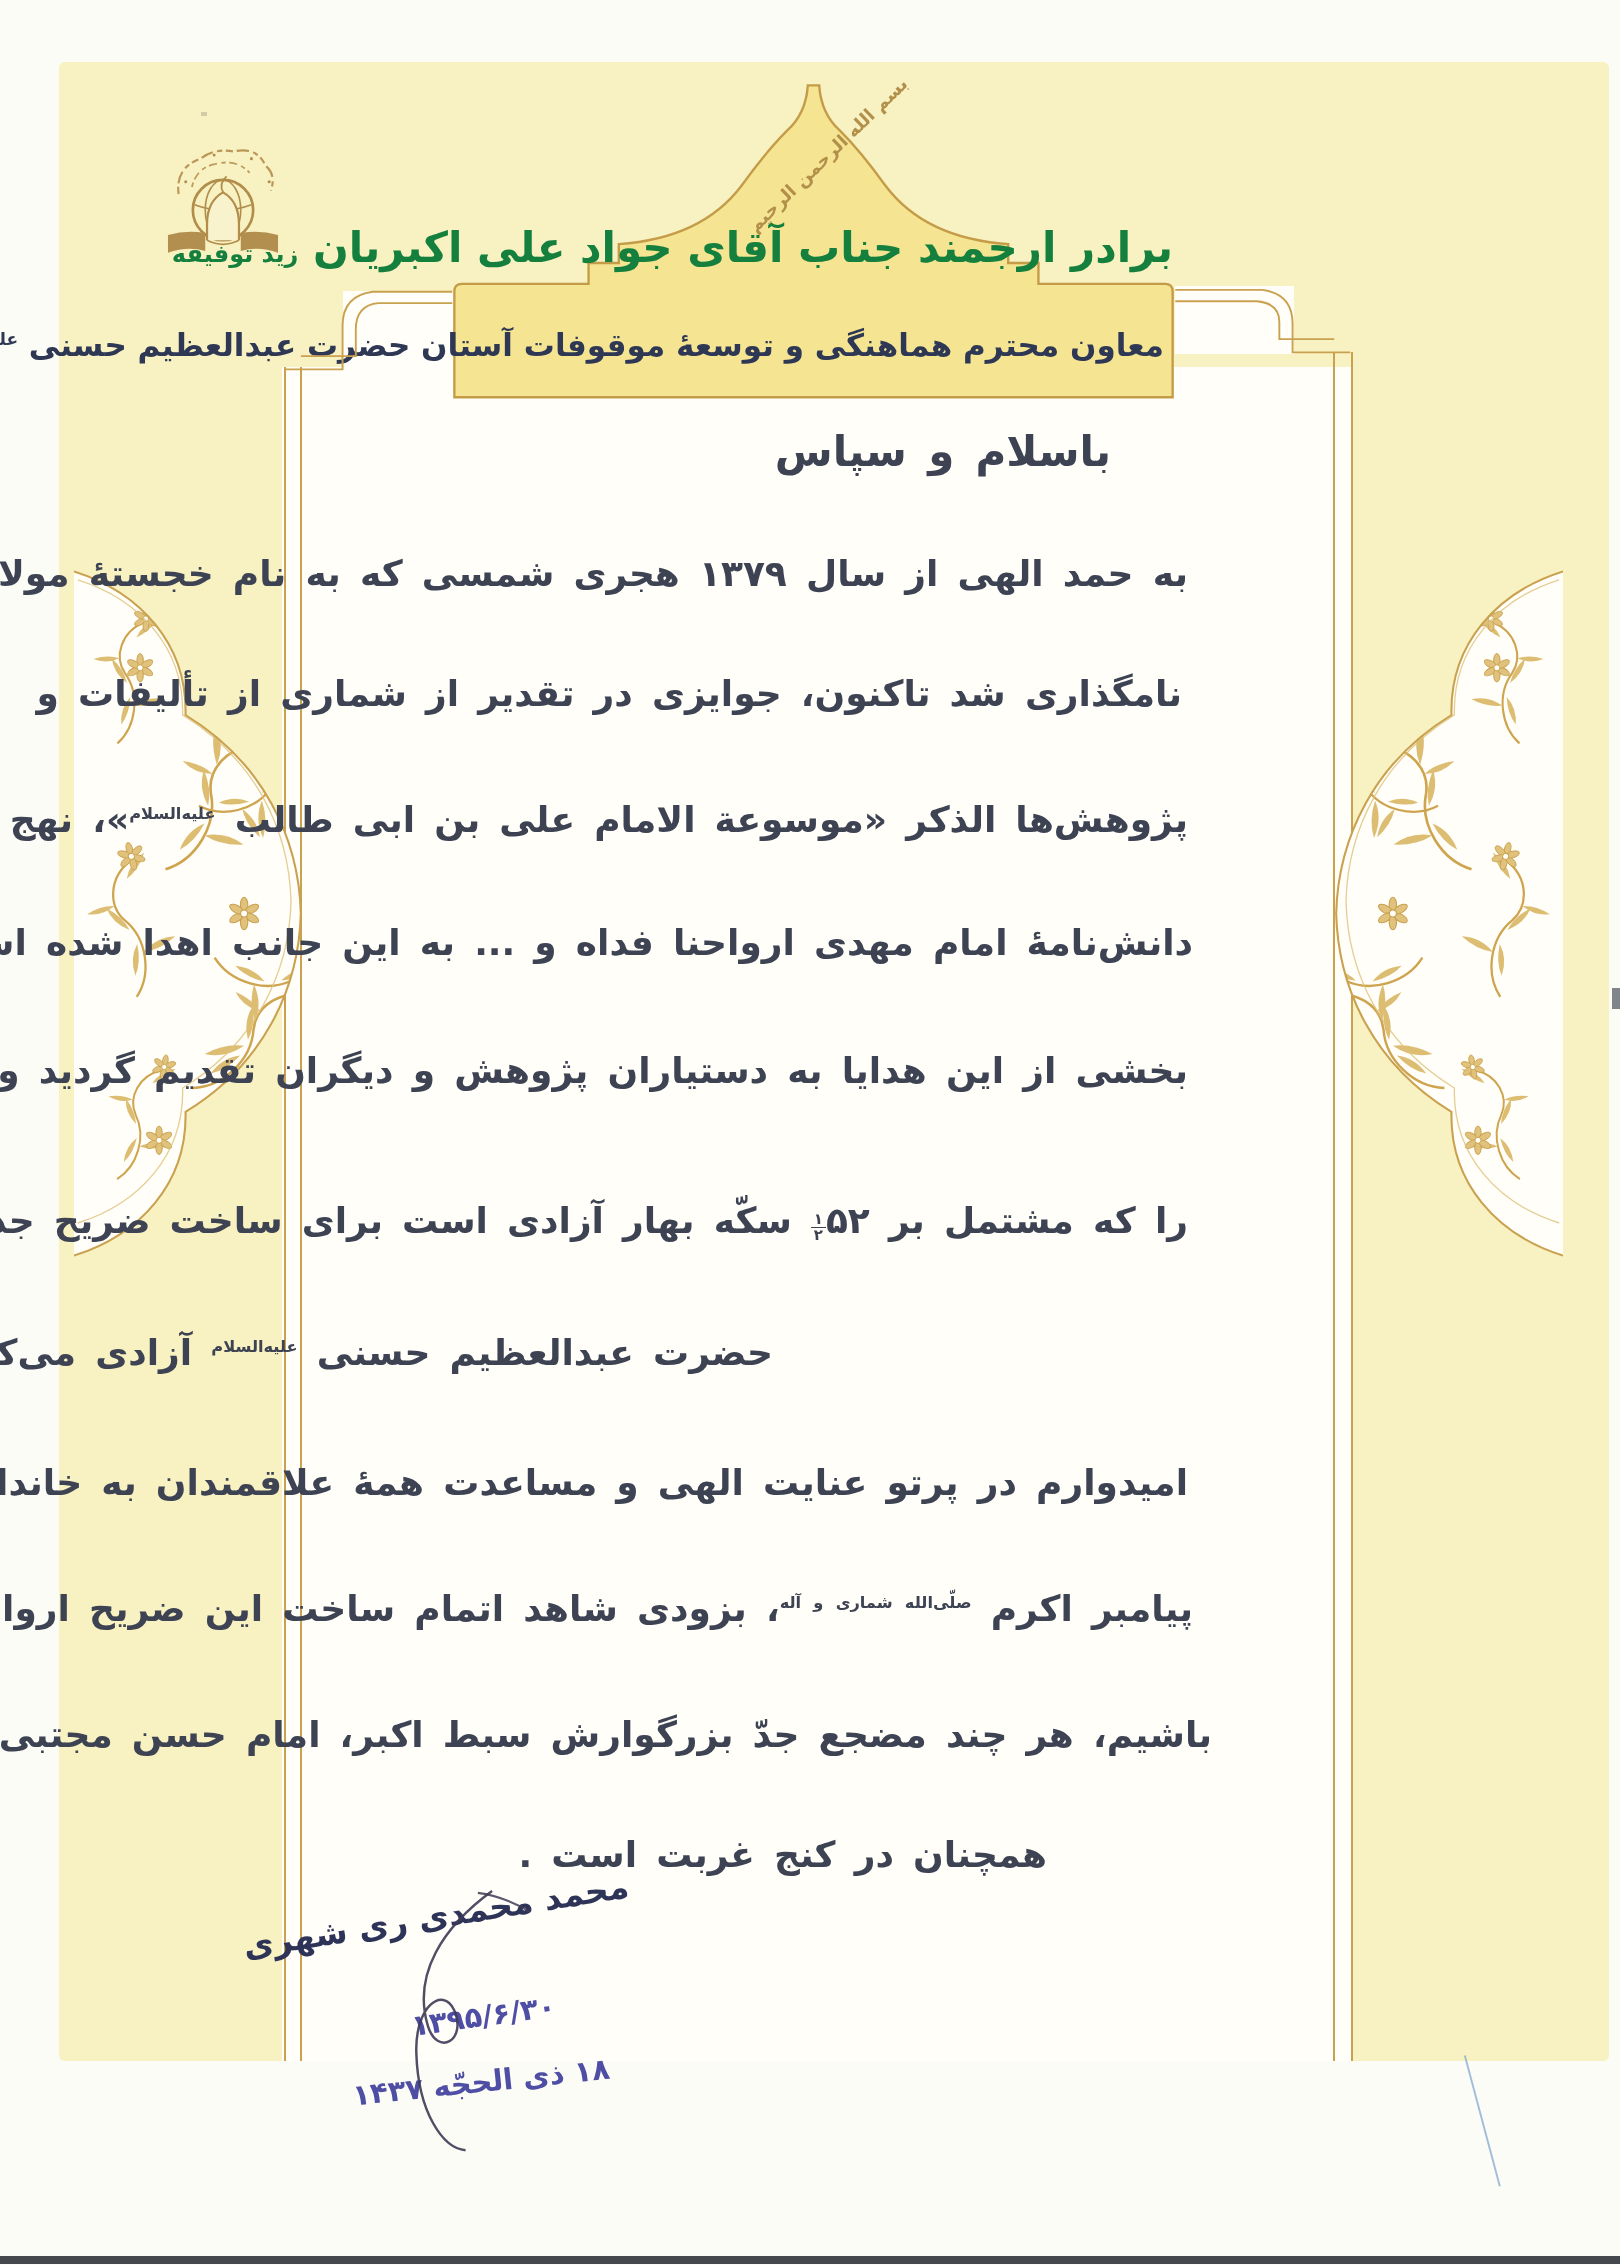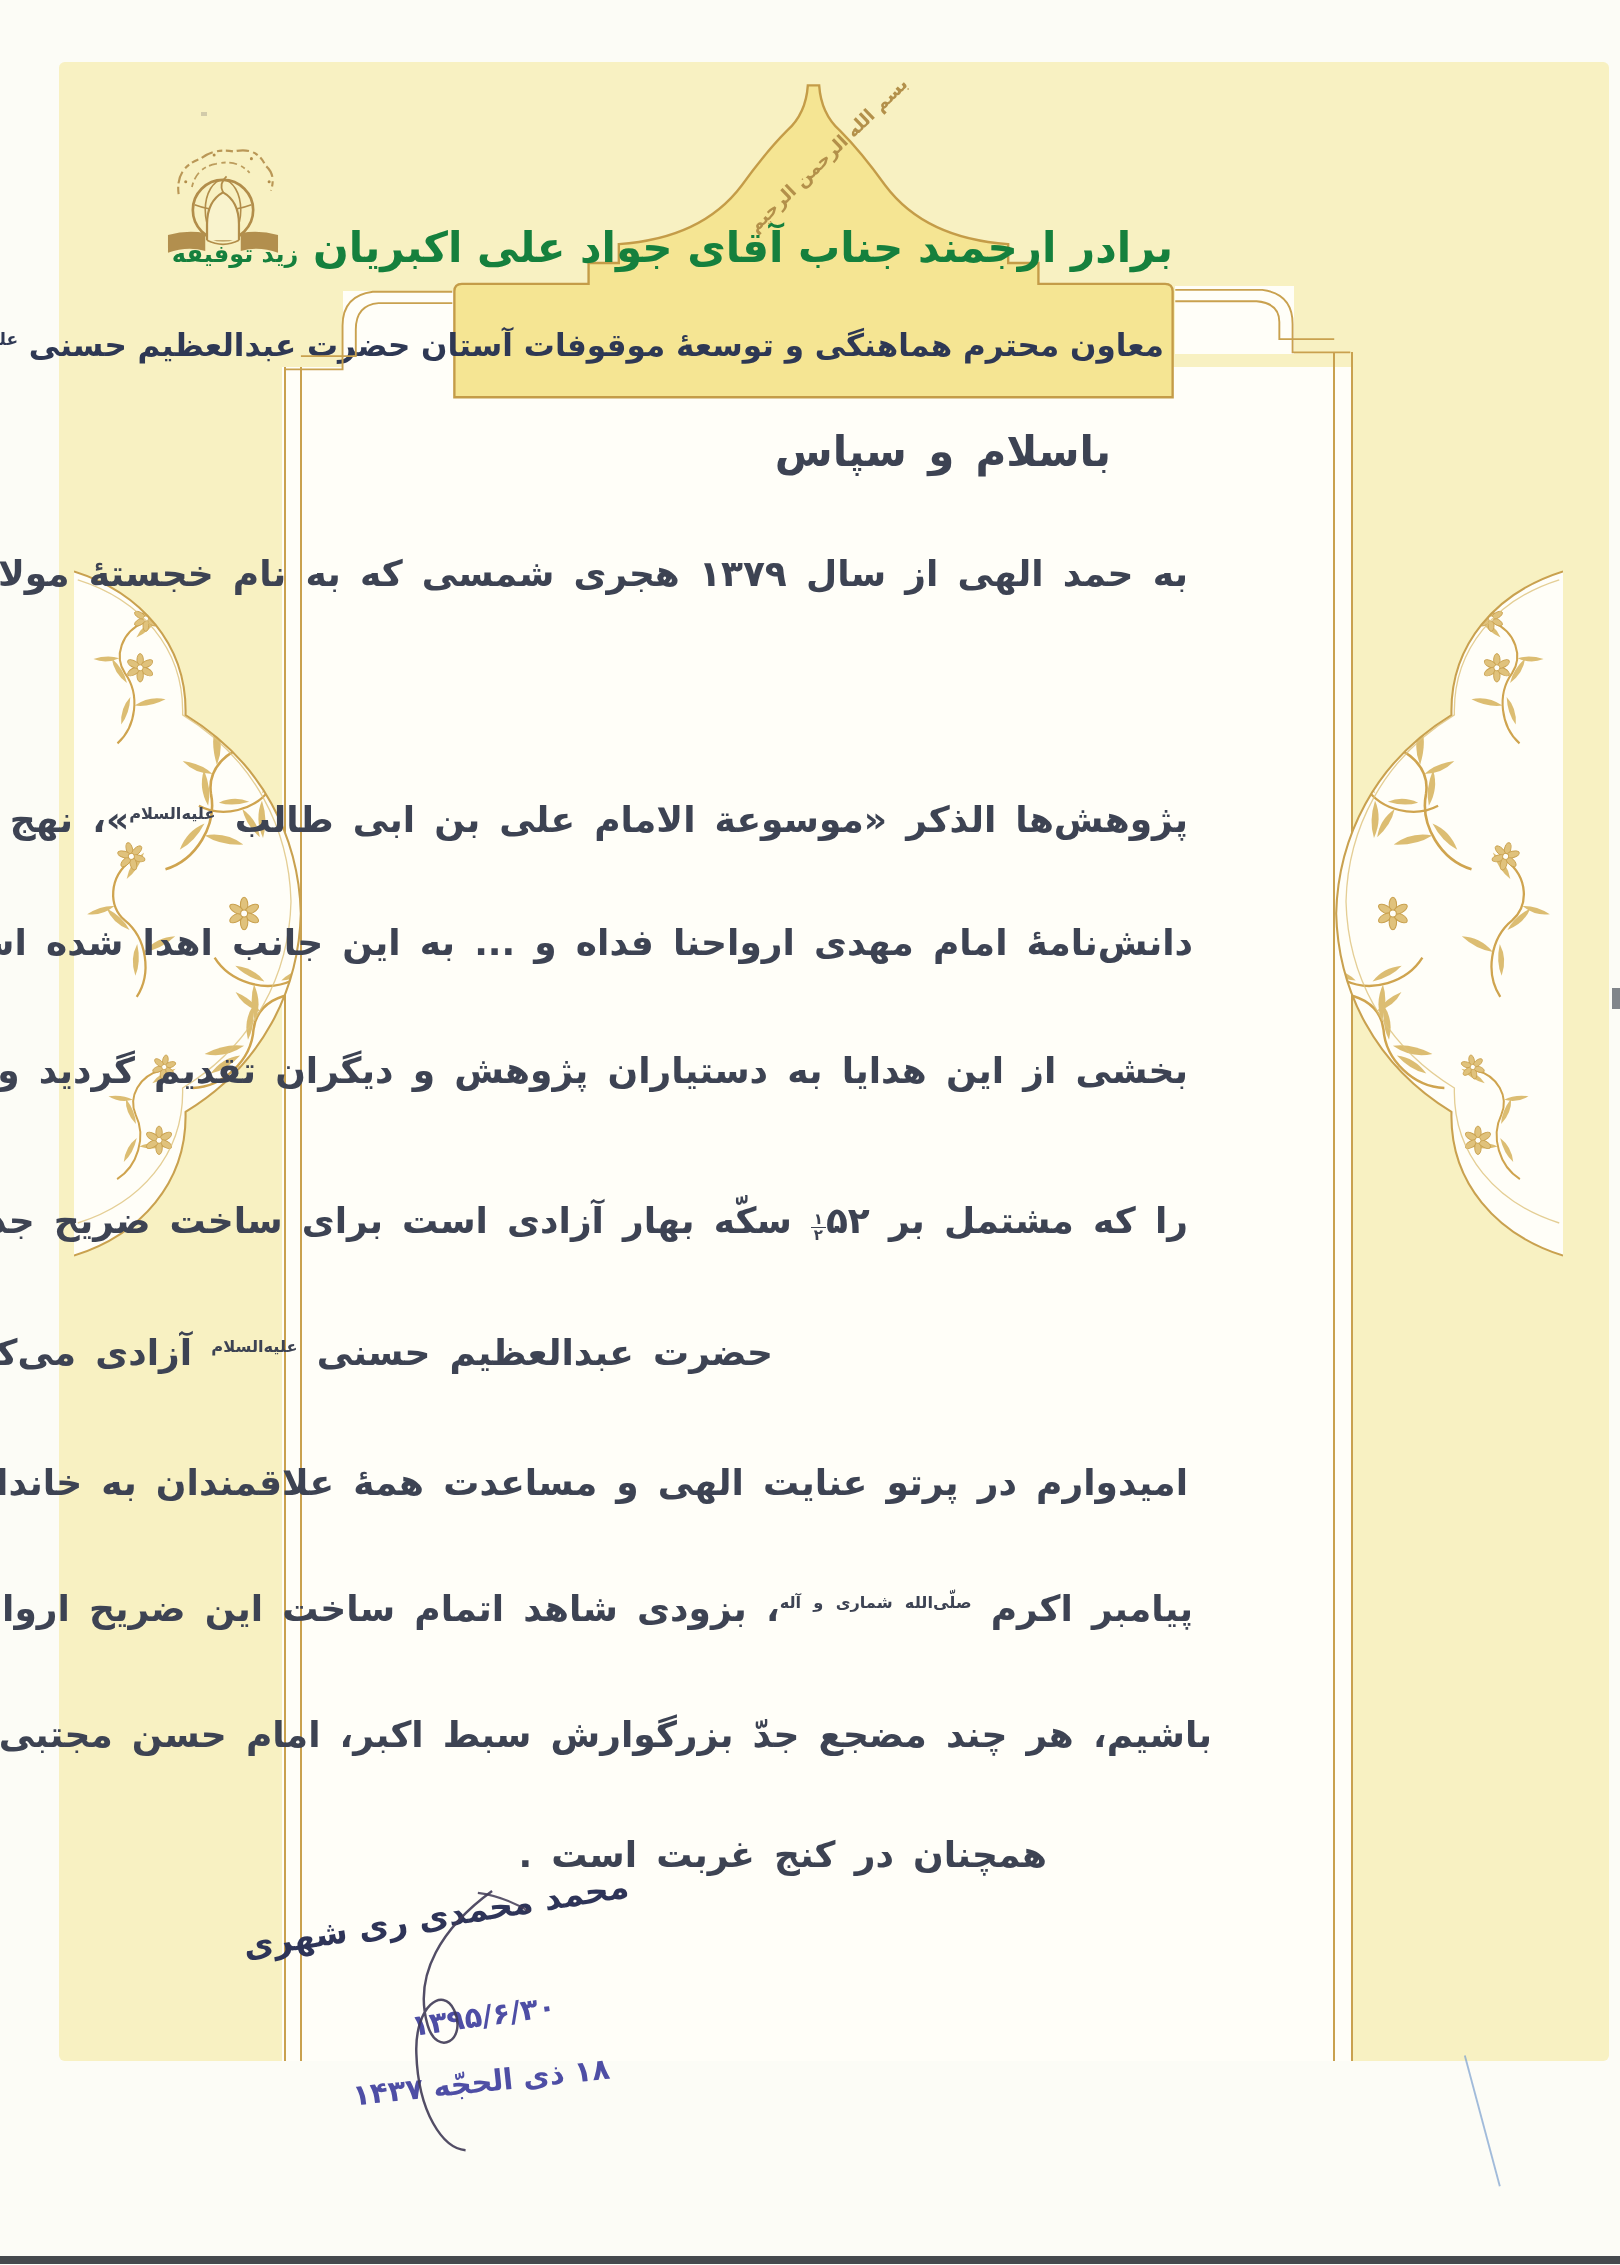--- a/index.html
+++ b/index.html
@@ -157,20 +157,21 @@
   <svg class="medallion med-left" viewBox="0 0 255 760">
     <use href="#medsym" width="255" height="760"></use>
   </svg>
   <svg class="medallion med-right" viewBox="0 0 255 760">
     <use href="#medsym" width="255" height="760"></use>
   </svg>
 
   <div class="body-area">
     <div class="bline salut" style="top:11.4px;right:139px">باسلام و سپاس</div>
     <div class="bline" style="top:137px;right:62px"><span>به حمد الهی از سال ۱۳۷۹ هجری شمسی که به نام خجستهٔ مولا امیرمؤمنان </span></div>
+    <div class="bline" style="top:257px;right:68px"><span>نامگذاری شد تاکنون، جوایزی در تقدیر از شماری از تألیفات و</span></div>
     <div class="bline" style="top:383px;right:62px"><span>پژوهش‌ها الذکر «موسوعة الامام علی بن ابی طالب </span><span class="sup">علیه‌السلام</span><span>»، نهج الذکر</span></div>
     <div class="bline" style="top:506px;right:57px"><span>دانش‌نامهٔ امام مهدی ارواحنا فداه و ... به این جانب اهدا شده است .</span></div>
     <div class="bline" style="top:634px;right:62px"><span>بخشی از این هدایا به دستیاران پژوهش و دیگران تقدیم گردید و بخش دیگر</span></div>
     <div class="bline" style="top:784px;right:62px"><span>را که مشتمل بر ۵۲</span><span class="frac">
           <span>۱</span>
           <span>۲</span>
         </span><span> سکّه بهار آزادی است برای ساخت ضریح جدید</span></div>
     <div class="bline" style="top:916px;right:477px"><span>حضرت عبدالعظیم حسنی </span><span class="sup">علیه‌السلام</span><span> آزادی می‌کنم .</span></div>
     <div class="bline" style="top:1046px;right:62px"><span>امیدوارم در پرتو عنایت الهی و مساعدت همهٔ علاقمندان به خاندان</span></div>
     <div class="bline" style="top:1172px;right:57px"><span>پیامبر اکرم </span><span class="sup">صلّی‌الله شماری و آله</span><span>، بزودی شاهد اتمام ساخت این ضریح ارواحنا</span></div>

